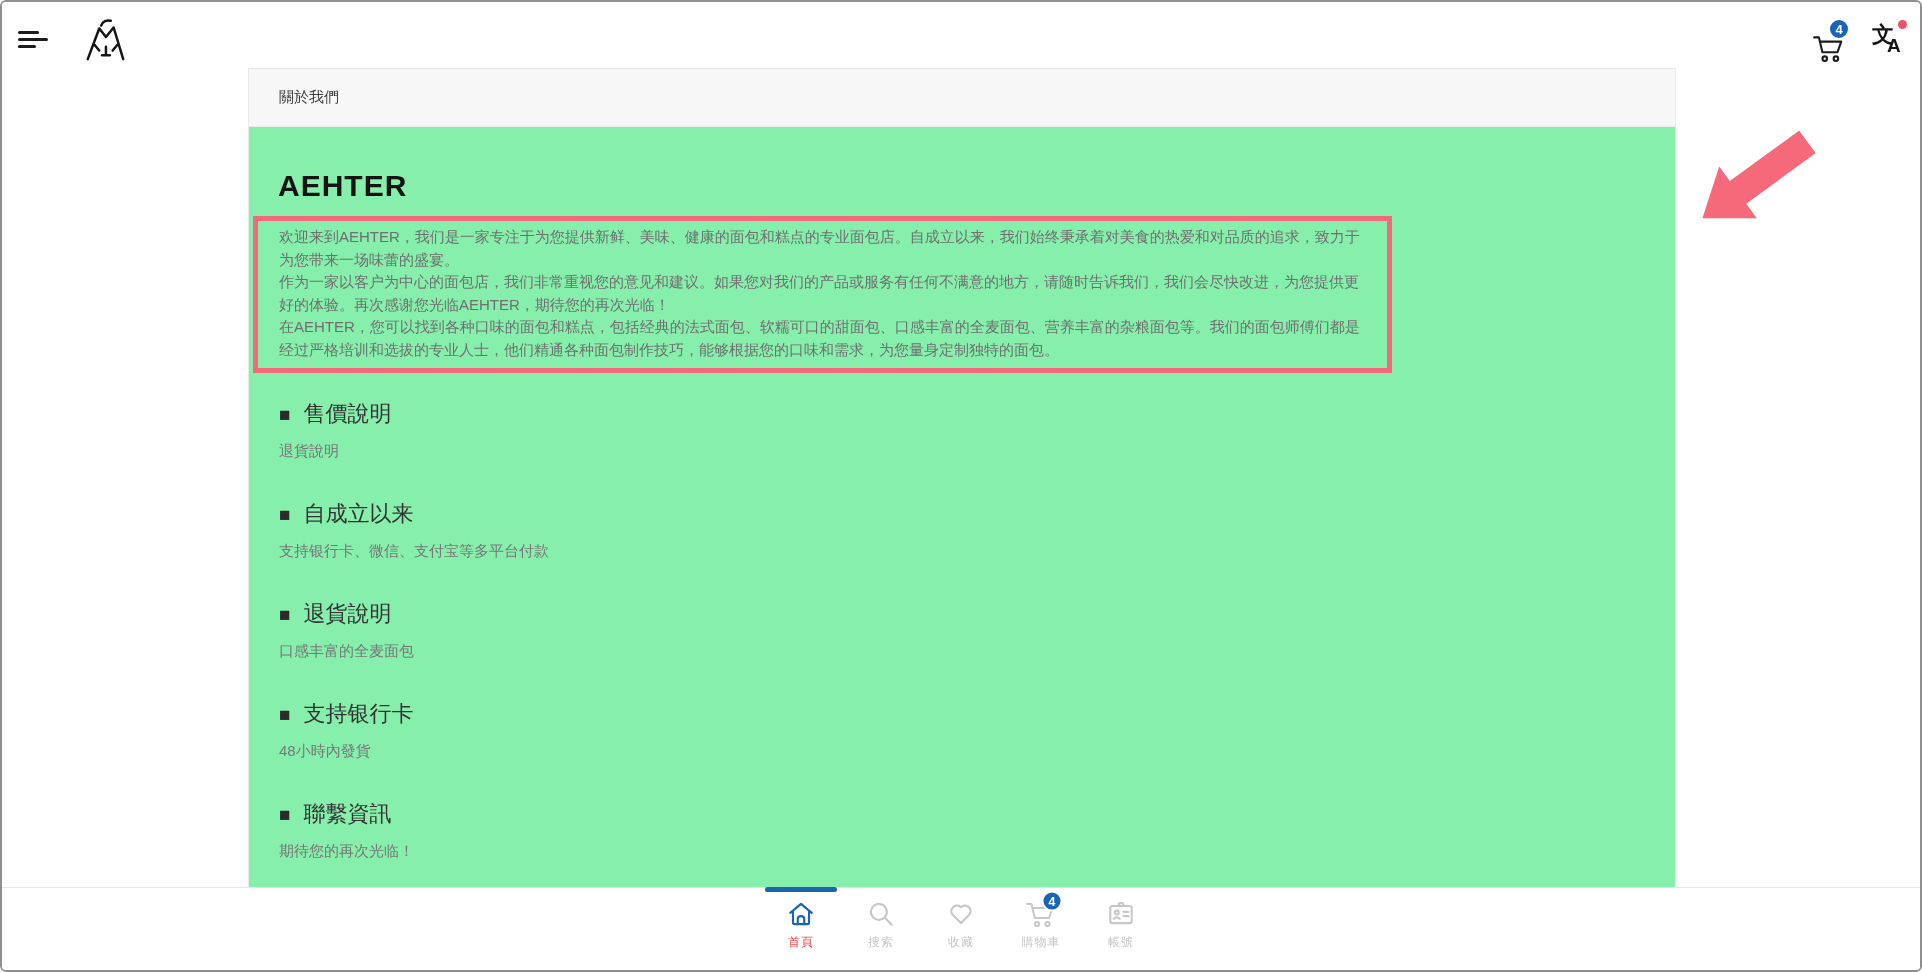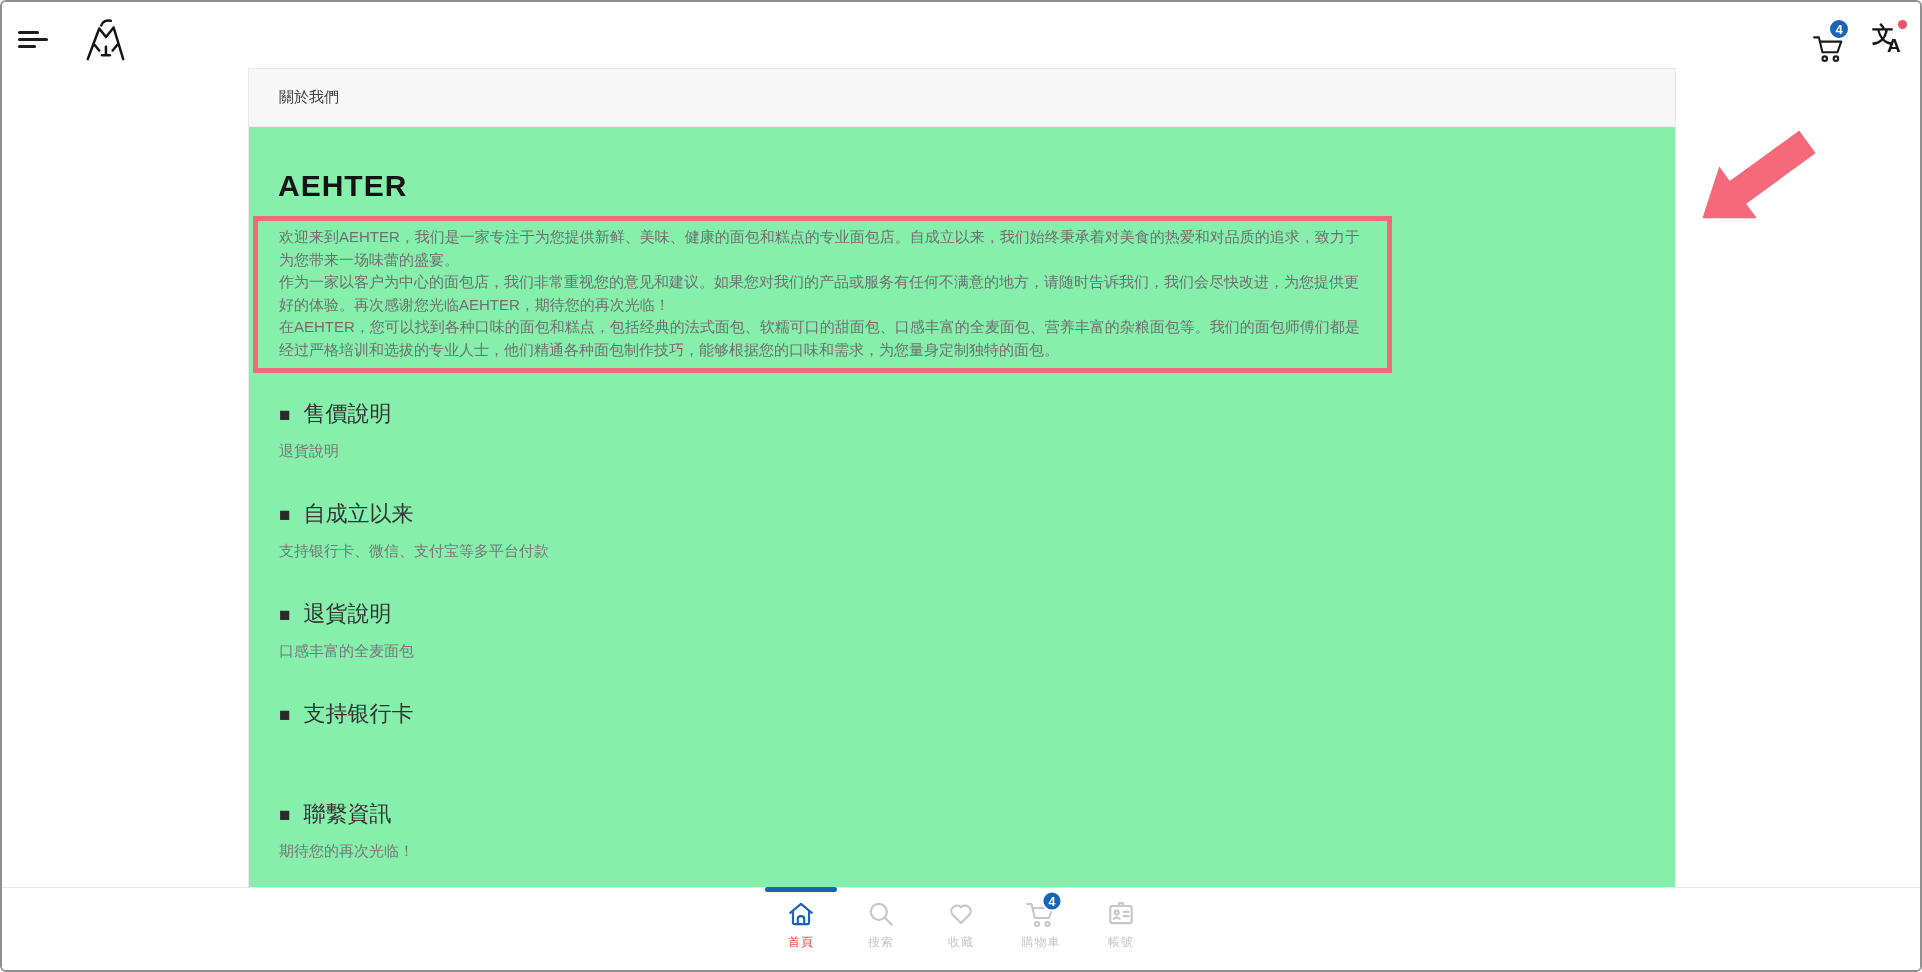--- a/index.html
+++ b/index.html
@@ -171,20 +171,21 @@
         <span>退貨說明</span>
       </div>
       <div class="sec-body">口感丰富的全麦面包</div>
     </div>
 
     <div class="section s4">
       <div class="sec-head">
         <span class="marker">■</span>
         <span>支持银行卡</span>
       </div>
+      <div class="sec-body">48小時內發貨</div>
     </div>
 
     <div class="section s5">
       <div class="sec-head">
         <span class="marker">■</span>
         <span>聯繫資訊</span>
       </div>
       <div class="sec-body">期待您的再次光临！</div>
     </div>
 

